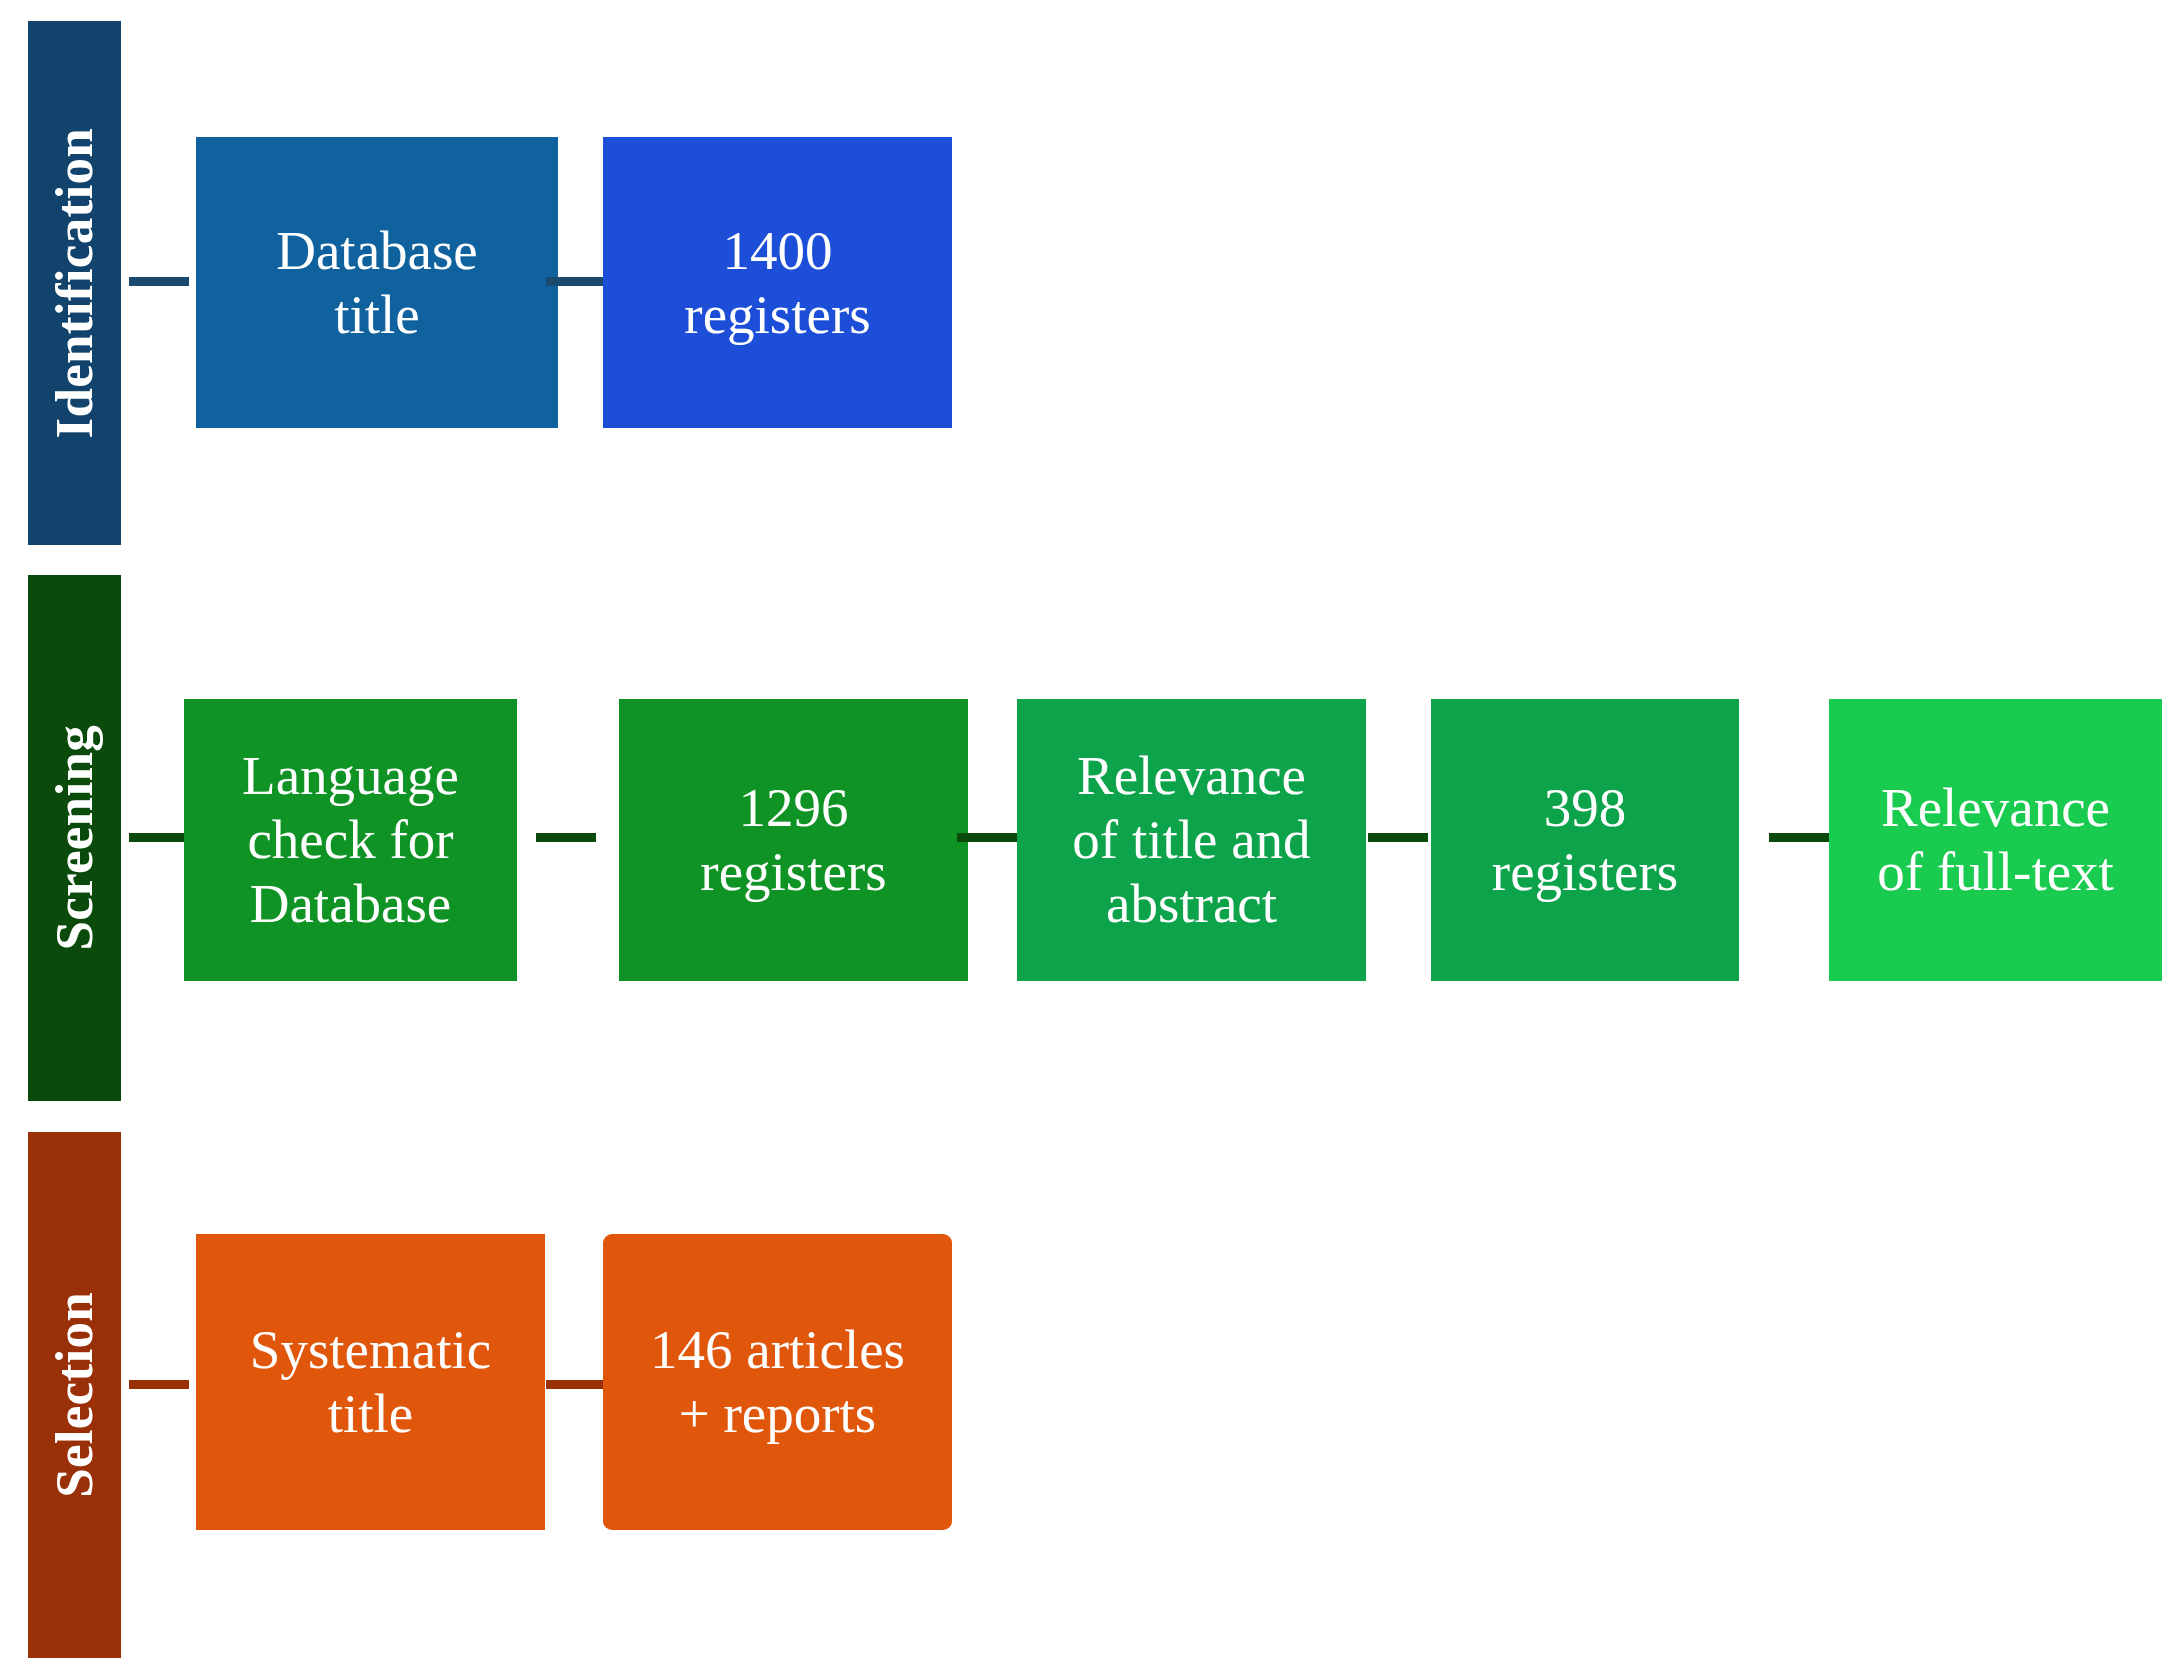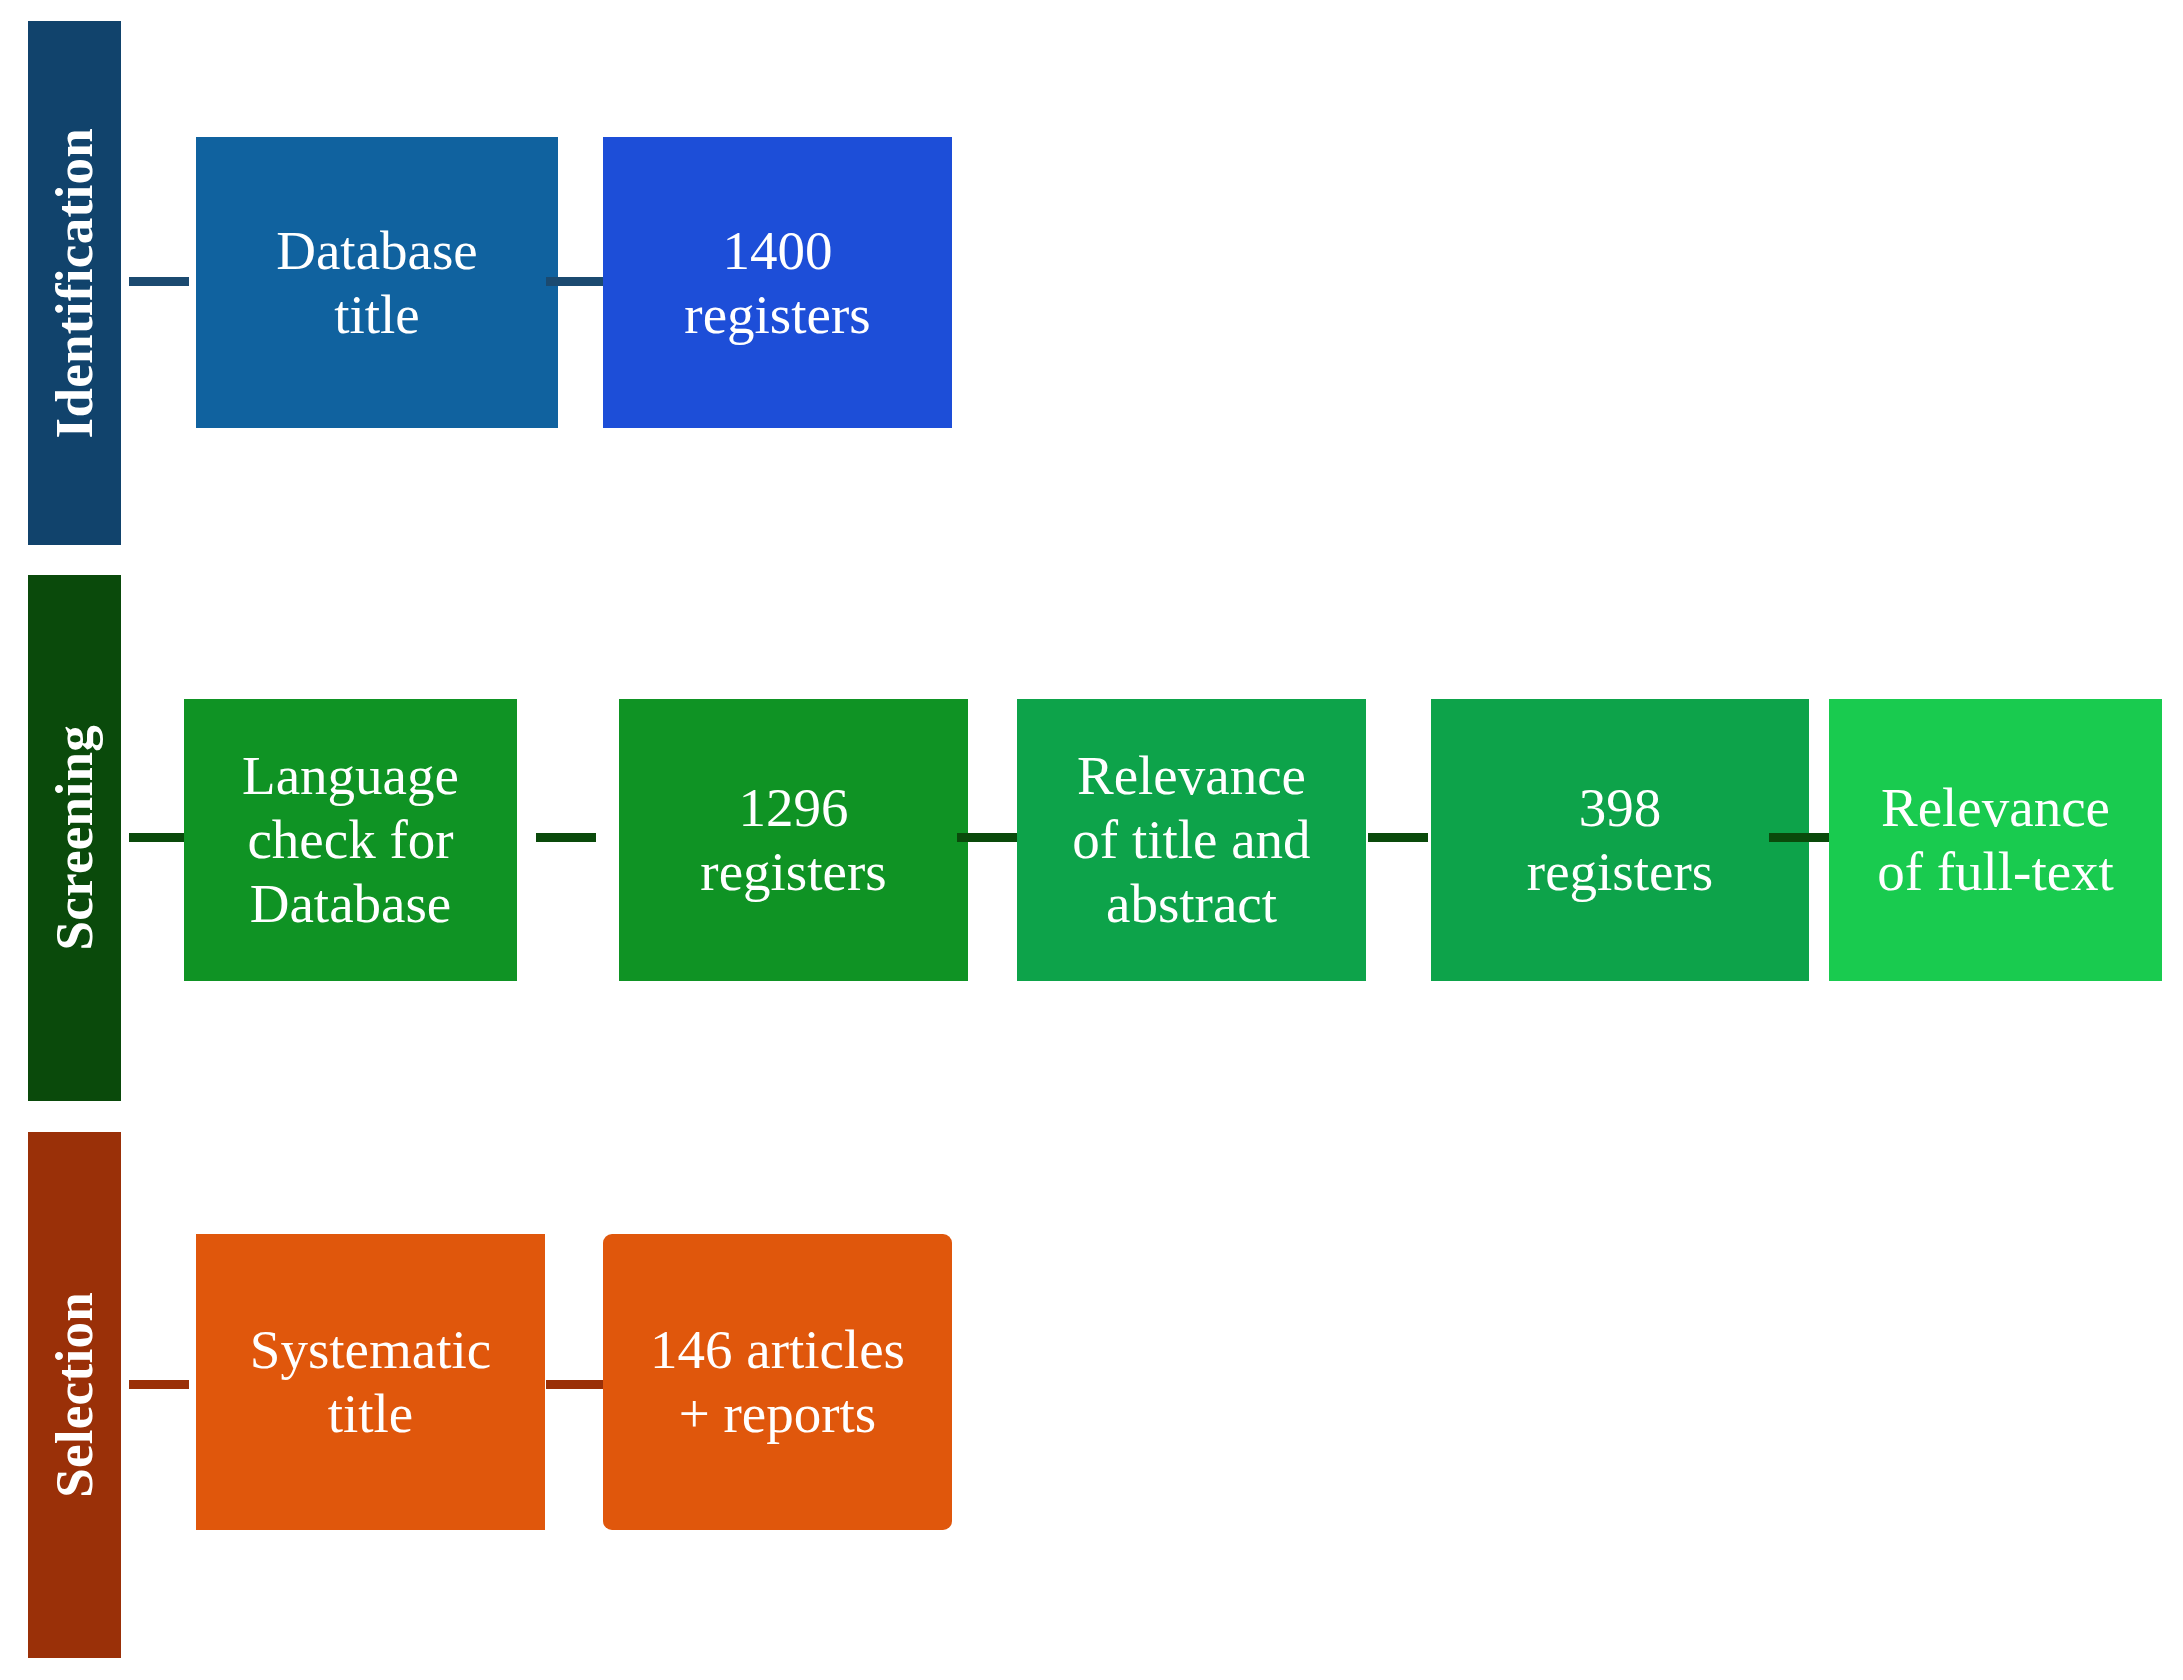--- a/index.html
+++ b/index.html
@@ -126,21 +126,21 @@
   <div class="node row-scr" style="left:1017px; width:349px; background:#0DA34A;">
     <span class="node-label">
       <span>Relevance</span><br>
       <span>of title and</span><br>
       <span>abstract</span>
     </span>
   </div>
 
   <div class="connector" style="left:1368px; top:833px; width:60px; background:#0A4A0B;"></div>
 
-  <div class="node row-scr" style="left:1431px; width:378px; background:#0DA34A;">
+  <div class="node row-scr" style="left:1431px; width:308px; background:#0DA34A;">
     <span class="node-label">
       <span>398</span><br>
       <span>registers</span>
     </span>
   </div>
 
   <div class="connector" style="left:1769px; top:833px; width:60px; background:#0A4A0B;"></div>
 
   <div class="node row-scr" style="left:1829px; width:333px; background:#19CB4F;">
     <span class="node-label">

